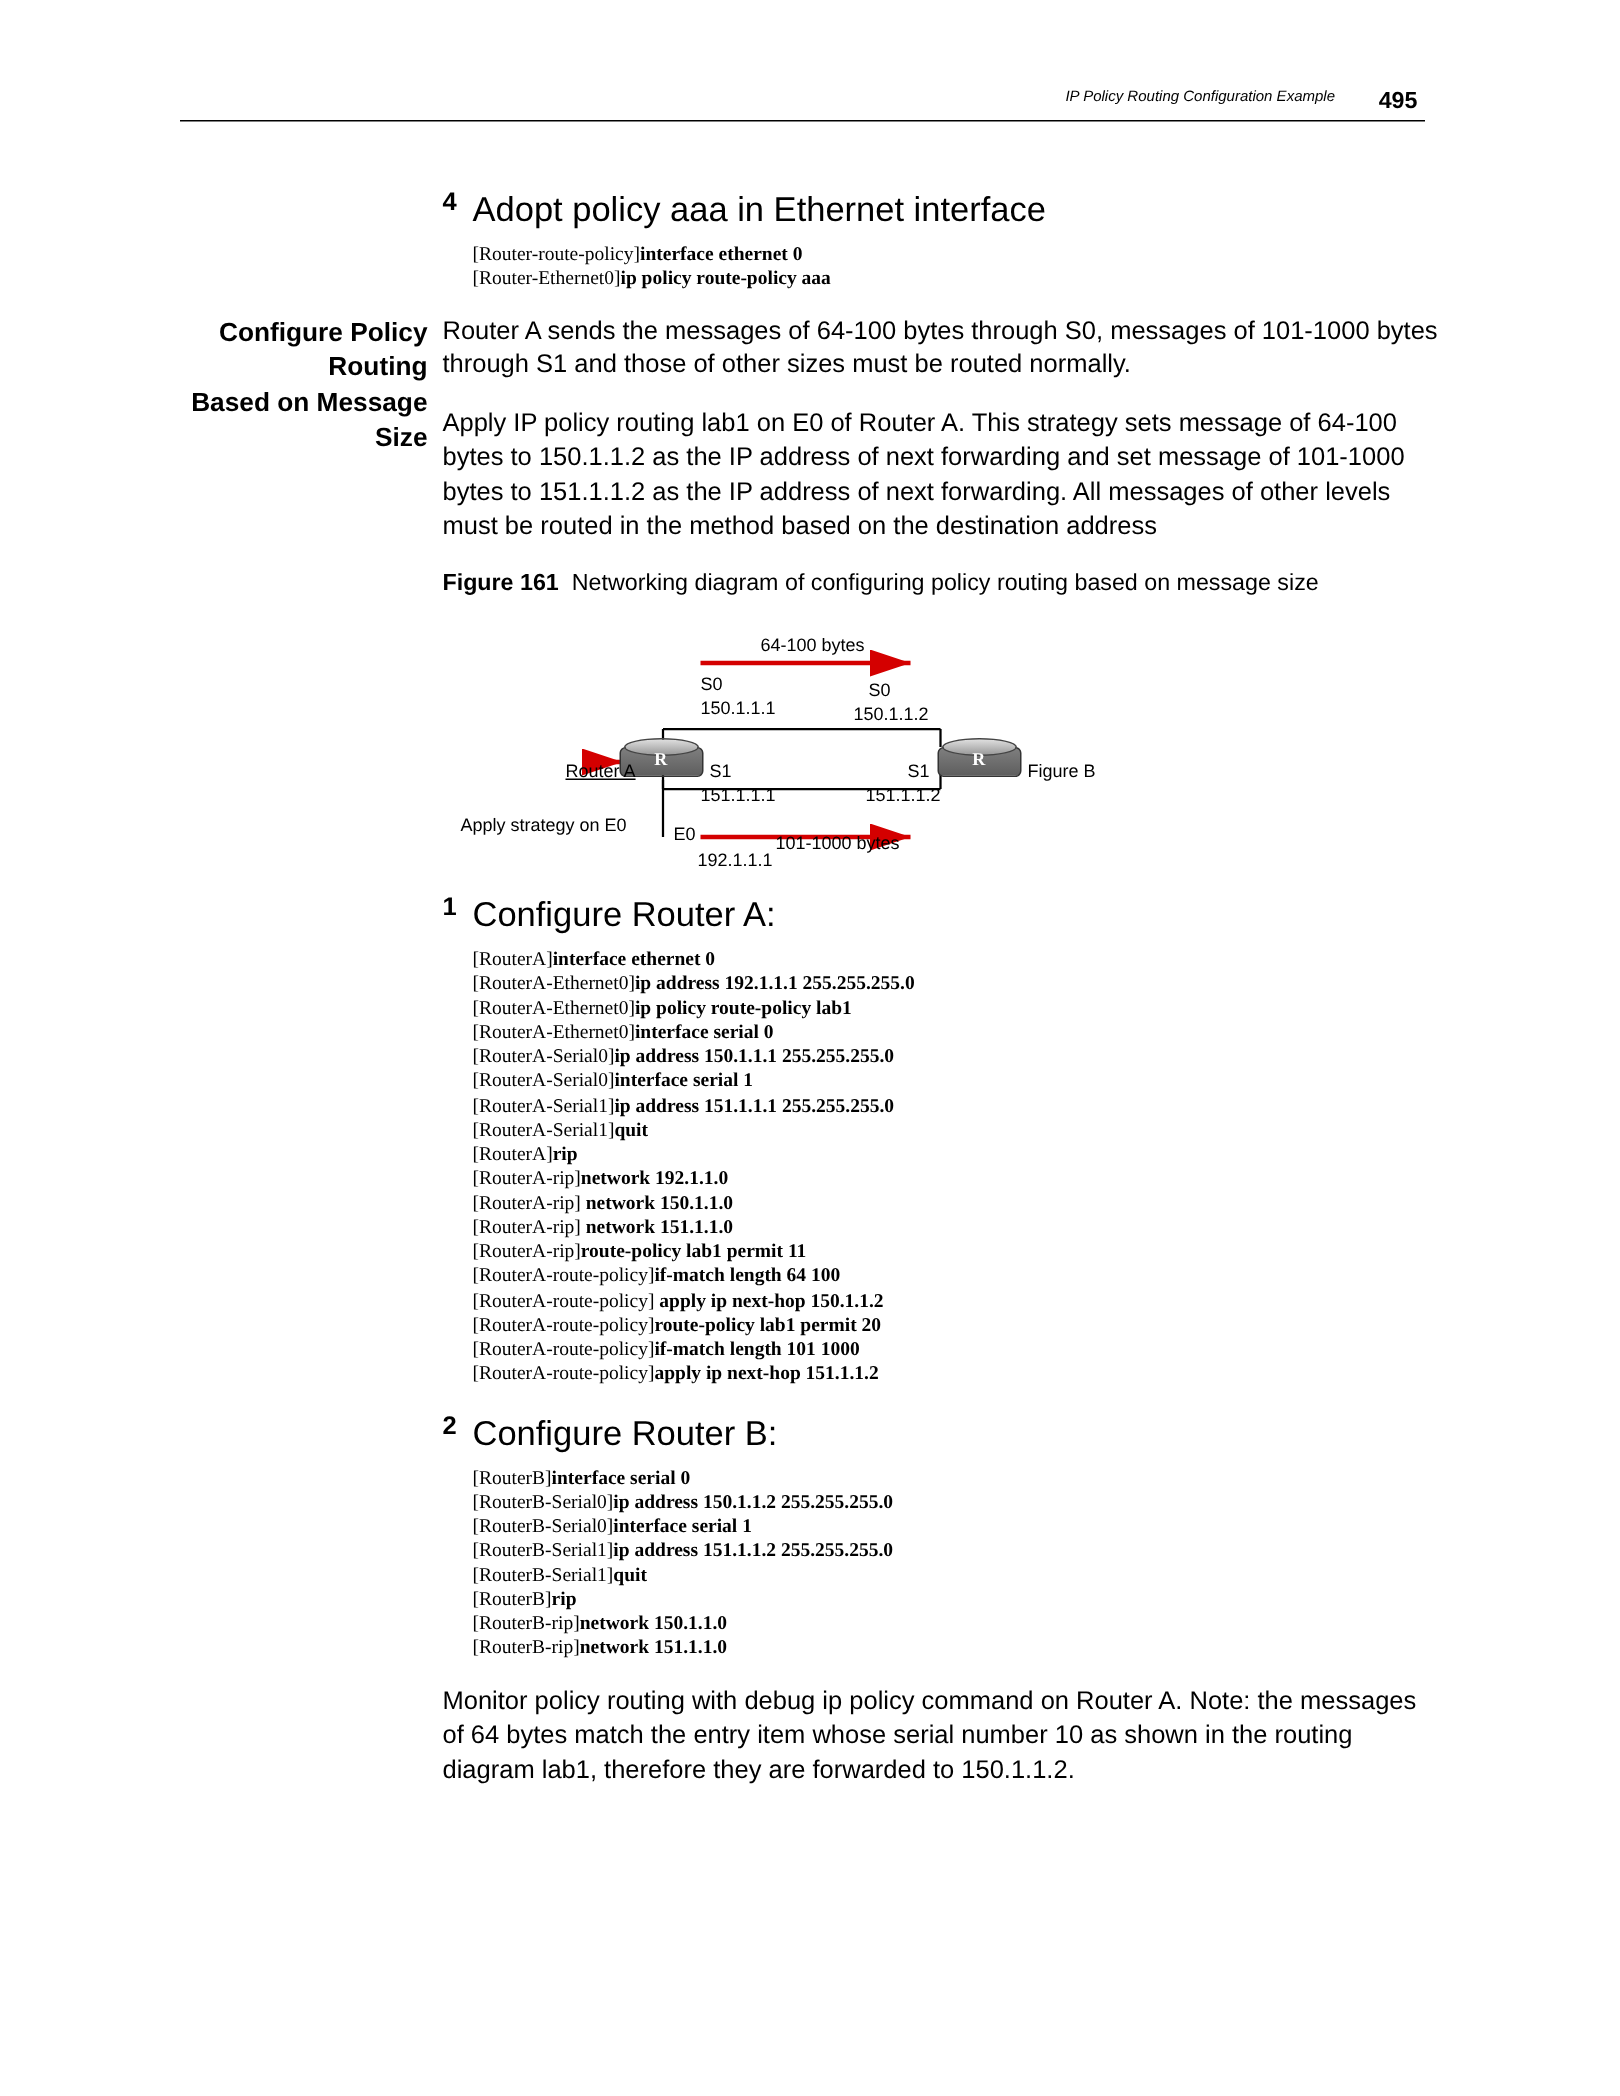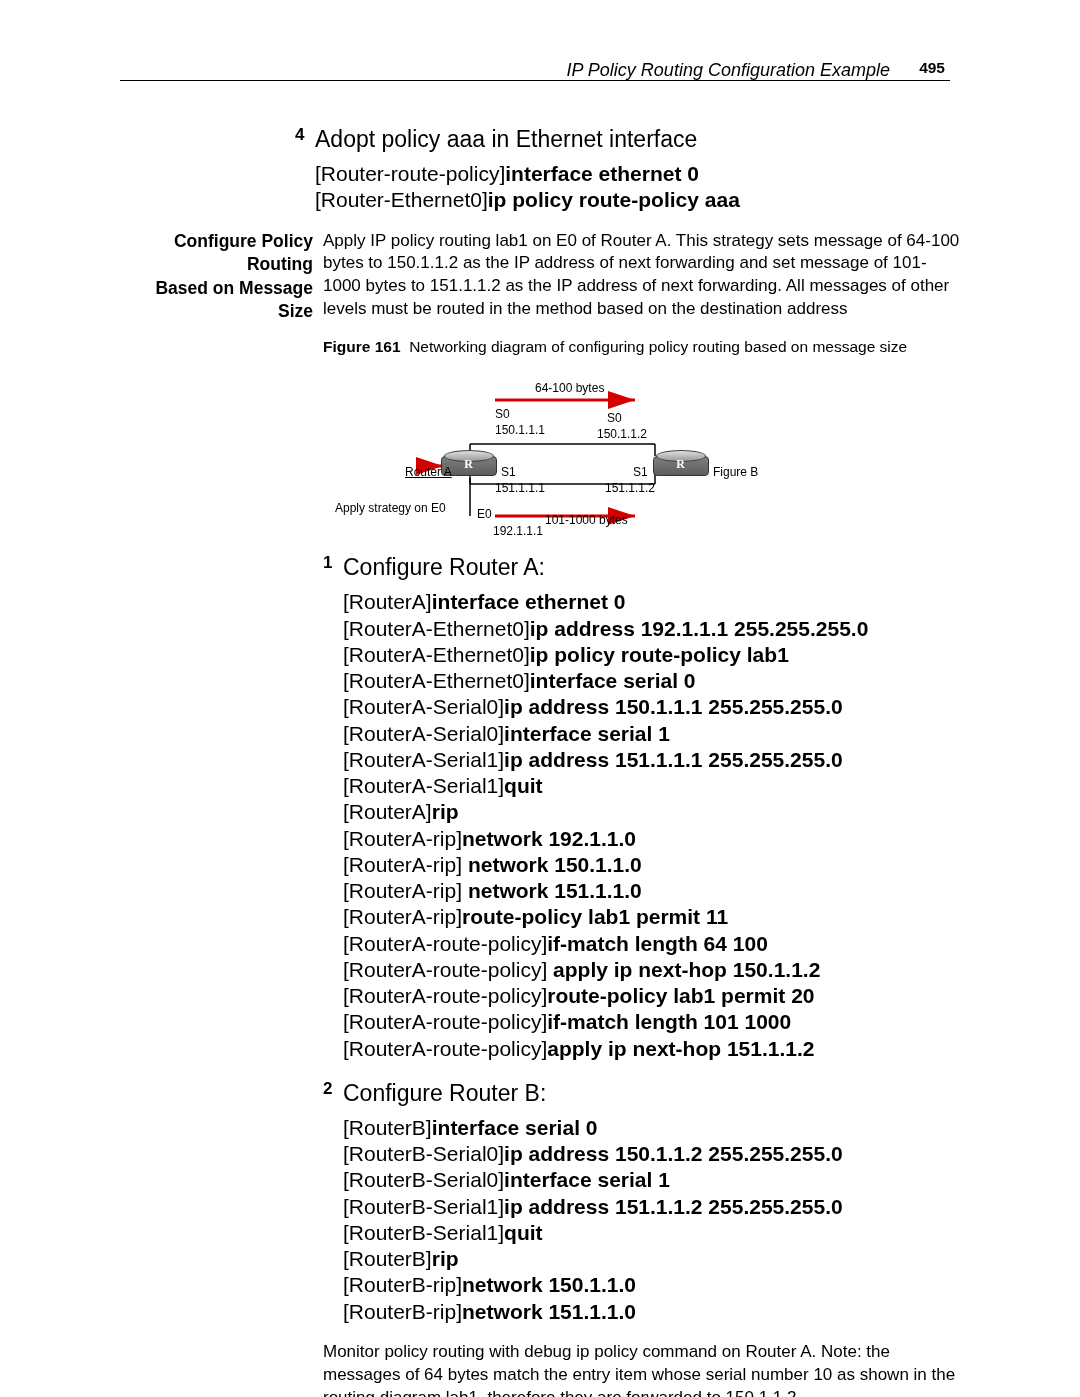--- a/index.html
+++ b/index.html
@@ -32,21 +32,21 @@
     top: 22px;
     left: 120px;
     right: 130px;
     border-top: 1px solid #000;
   }
   .running-header .hdrtext {
     position: absolute;
     top: 0;
     right: 190px;
     font-style: italic;
-    font-size: 18px;
+    font-size: 10px;
   }
   .running-header .hdrpage {
     position: absolute;
     top: 0;
     right: 135px;
     font-weight: 700;
     font-size: 15.5px;
   }
 
   
@@ -85,22 +85,22 @@
     width: 20px;
     flex: 0 0 20px;
     font-weight: 700;
     font-size: 17px;
   }
   .proc-text {
     flex: 1;
     font-size: 23px;
   }
   .codeblock {
-    font-family: Liberation Sans, sans-serif;
-    font-size: 21px;
+    font-family: Liberation Serif, serif;
+    font-size: 13px;
     line-height: 1.25;
     white-space: pre;
     margin-left: 20px;
     margin-top: 6px;
     margin-bottom: 16px;
   }
   .codeblock b { font-weight: 700; }
   .bodypara {
     font-size: 17px;
     margin: 0 0 16px 0;
@@ -182,29 +182,30 @@
       <div class="proc-row">
         <div class="proc-num">4</div>
         <div class="proc-text">Adopt policy aaa in Ethernet interface</div>
       </div>
 
       <div class="codeblock"><span>[Router-route-policy]</span><b>interface ethernet 0</b>
 <span>[Router-Ethernet0]</span><b>ip policy route-policy aaa</b></div>
     </div>
   </div>
 
-  <div class="body-area" style="padding-top:0;padding-left:28px;">
+  <div class="body-area" style="padding-top:0;">
     <div class="sidecol">
       <div class="sidehead">
         <span>Configure Policy Routing</span><br>
         <span>Based on Message Size</span>
       </div>
     </div>
     <div class="maincol">
 
+      <p class="bodypara">Router A sends the messages of 64-100 bytes through S0, messages of 101-1000 bytes through S1 and those of other sizes must be routed normally.</p>
 
       <p class="bodypara">Apply IP policy routing lab1 on E0 of Router A. This strategy sets message of 64-100 bytes to 150.1.1.2 as the IP address of next forwarding and set message of 101-1000 bytes to 151.1.1.2 as the IP address of next forwarding. All messages of other levels must be routed in the method based on the destination address</p>
 
       <div class="figcap">
         <b>Figure 161</b>&nbsp;&nbsp;<span>Networking diagram of configuring policy routing based on message size</span>
       </div>
 
       <div class="diagram">
         <svg class="net">
           <defs>

